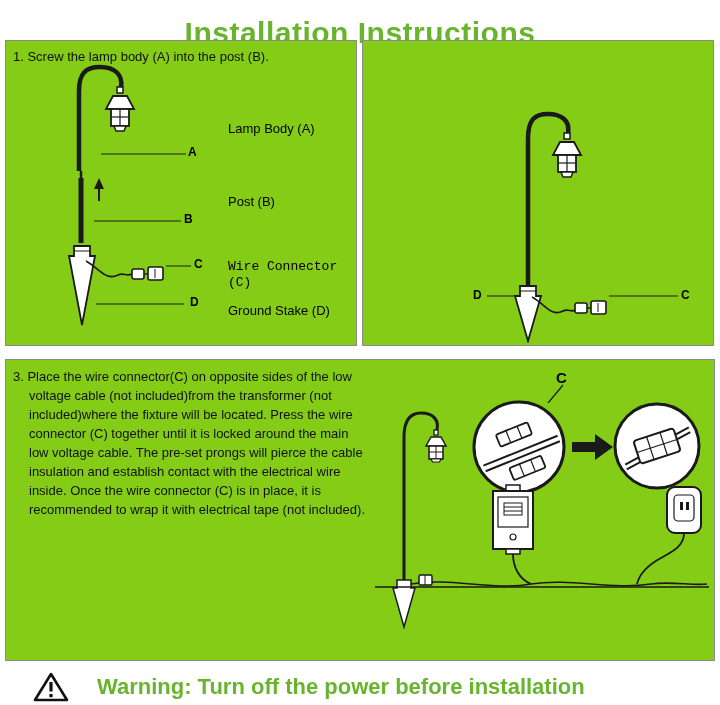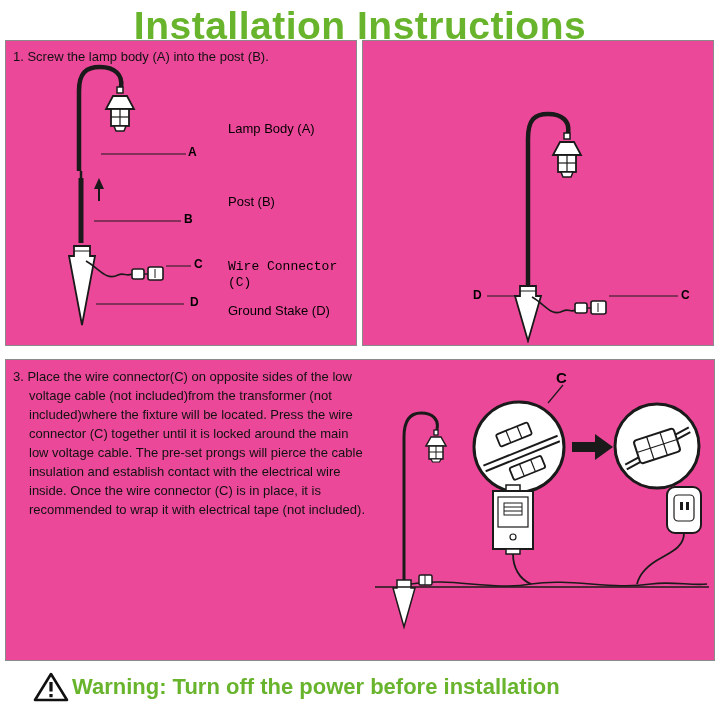--- a/index.html
+++ b/index.html
@@ -3,46 +3,46 @@
 <meta charset="utf-8">
 <style>
   * { box-sizing: border-box; }
   html,body { margin:0; padding:0; background:#fff; }
   body {
     width:720px; height:705px;
     font-family:"Liberation Sans", sans-serif;
     color:#000; position:relative; overflow:hidden;
   }
   .title {
-    margin:0; padding:4px 0 2px;
-    text-align:center; font-size:39px; font-weight:bold;
+    margin:0; padding:16px 0 2px;
+    text-align:center; font-size:30px; font-weight:bold;
     color:#68b42c; letter-spacing:0.5px; height:40px;
   }
   .top-row { display:flex; gap:5px; padding:0 5px; }
-  .panel { border:1px solid #8a8a8a; background:#ec4899; position:relative; }
+  .panel { border:1px solid #8a8a8a; background:#84cc16; position:relative; }
   .p1, .p2 { width:352px; height:306px; }
   .p3 { margin:13px 5px 0 5px; height:302px;padding-left:48px; }
   .step-text {
     position:absolute; top:7px; left:7px; margin:0;
     font-size:13px; line-height:1.42; color:#111;
     padding-left:16px; text-indent:-16px;
   }
   .p1 .step-text { width:335px; }
   .p2 .step-text { width:340px; }
   .p3 .step-text { width:356px; line-height:19px; }
   .letter {
     position:absolute; font-size:12px; font-weight:bold; color:#000; line-height:1;
   }
   .letter-lg { font-size:15px; }
   .part-label {
     position:absolute; left:222px; font-size:13px; color:#000; line-height:1.2;
   }
   .diagram-svg { position:absolute; }
   .warning-row {
-    display:flex; align-items:center; gap:3px;
+    display:flex; align-items:center; gap:28px;
     padding:7px 16px 0 33px; height:44px;
   }
   .warning-text {
     color:#68b42c; font-size:22px; font-weight:bold; line-height:1;
   }
   svg { display:block; }
   .ln { stroke:#1a1a1a; fill:none; }
   .fw { fill:#fff; stroke:#1a1a1a; }
   .blk { fill:#1a1a1a; stroke:none; }
 </style>

